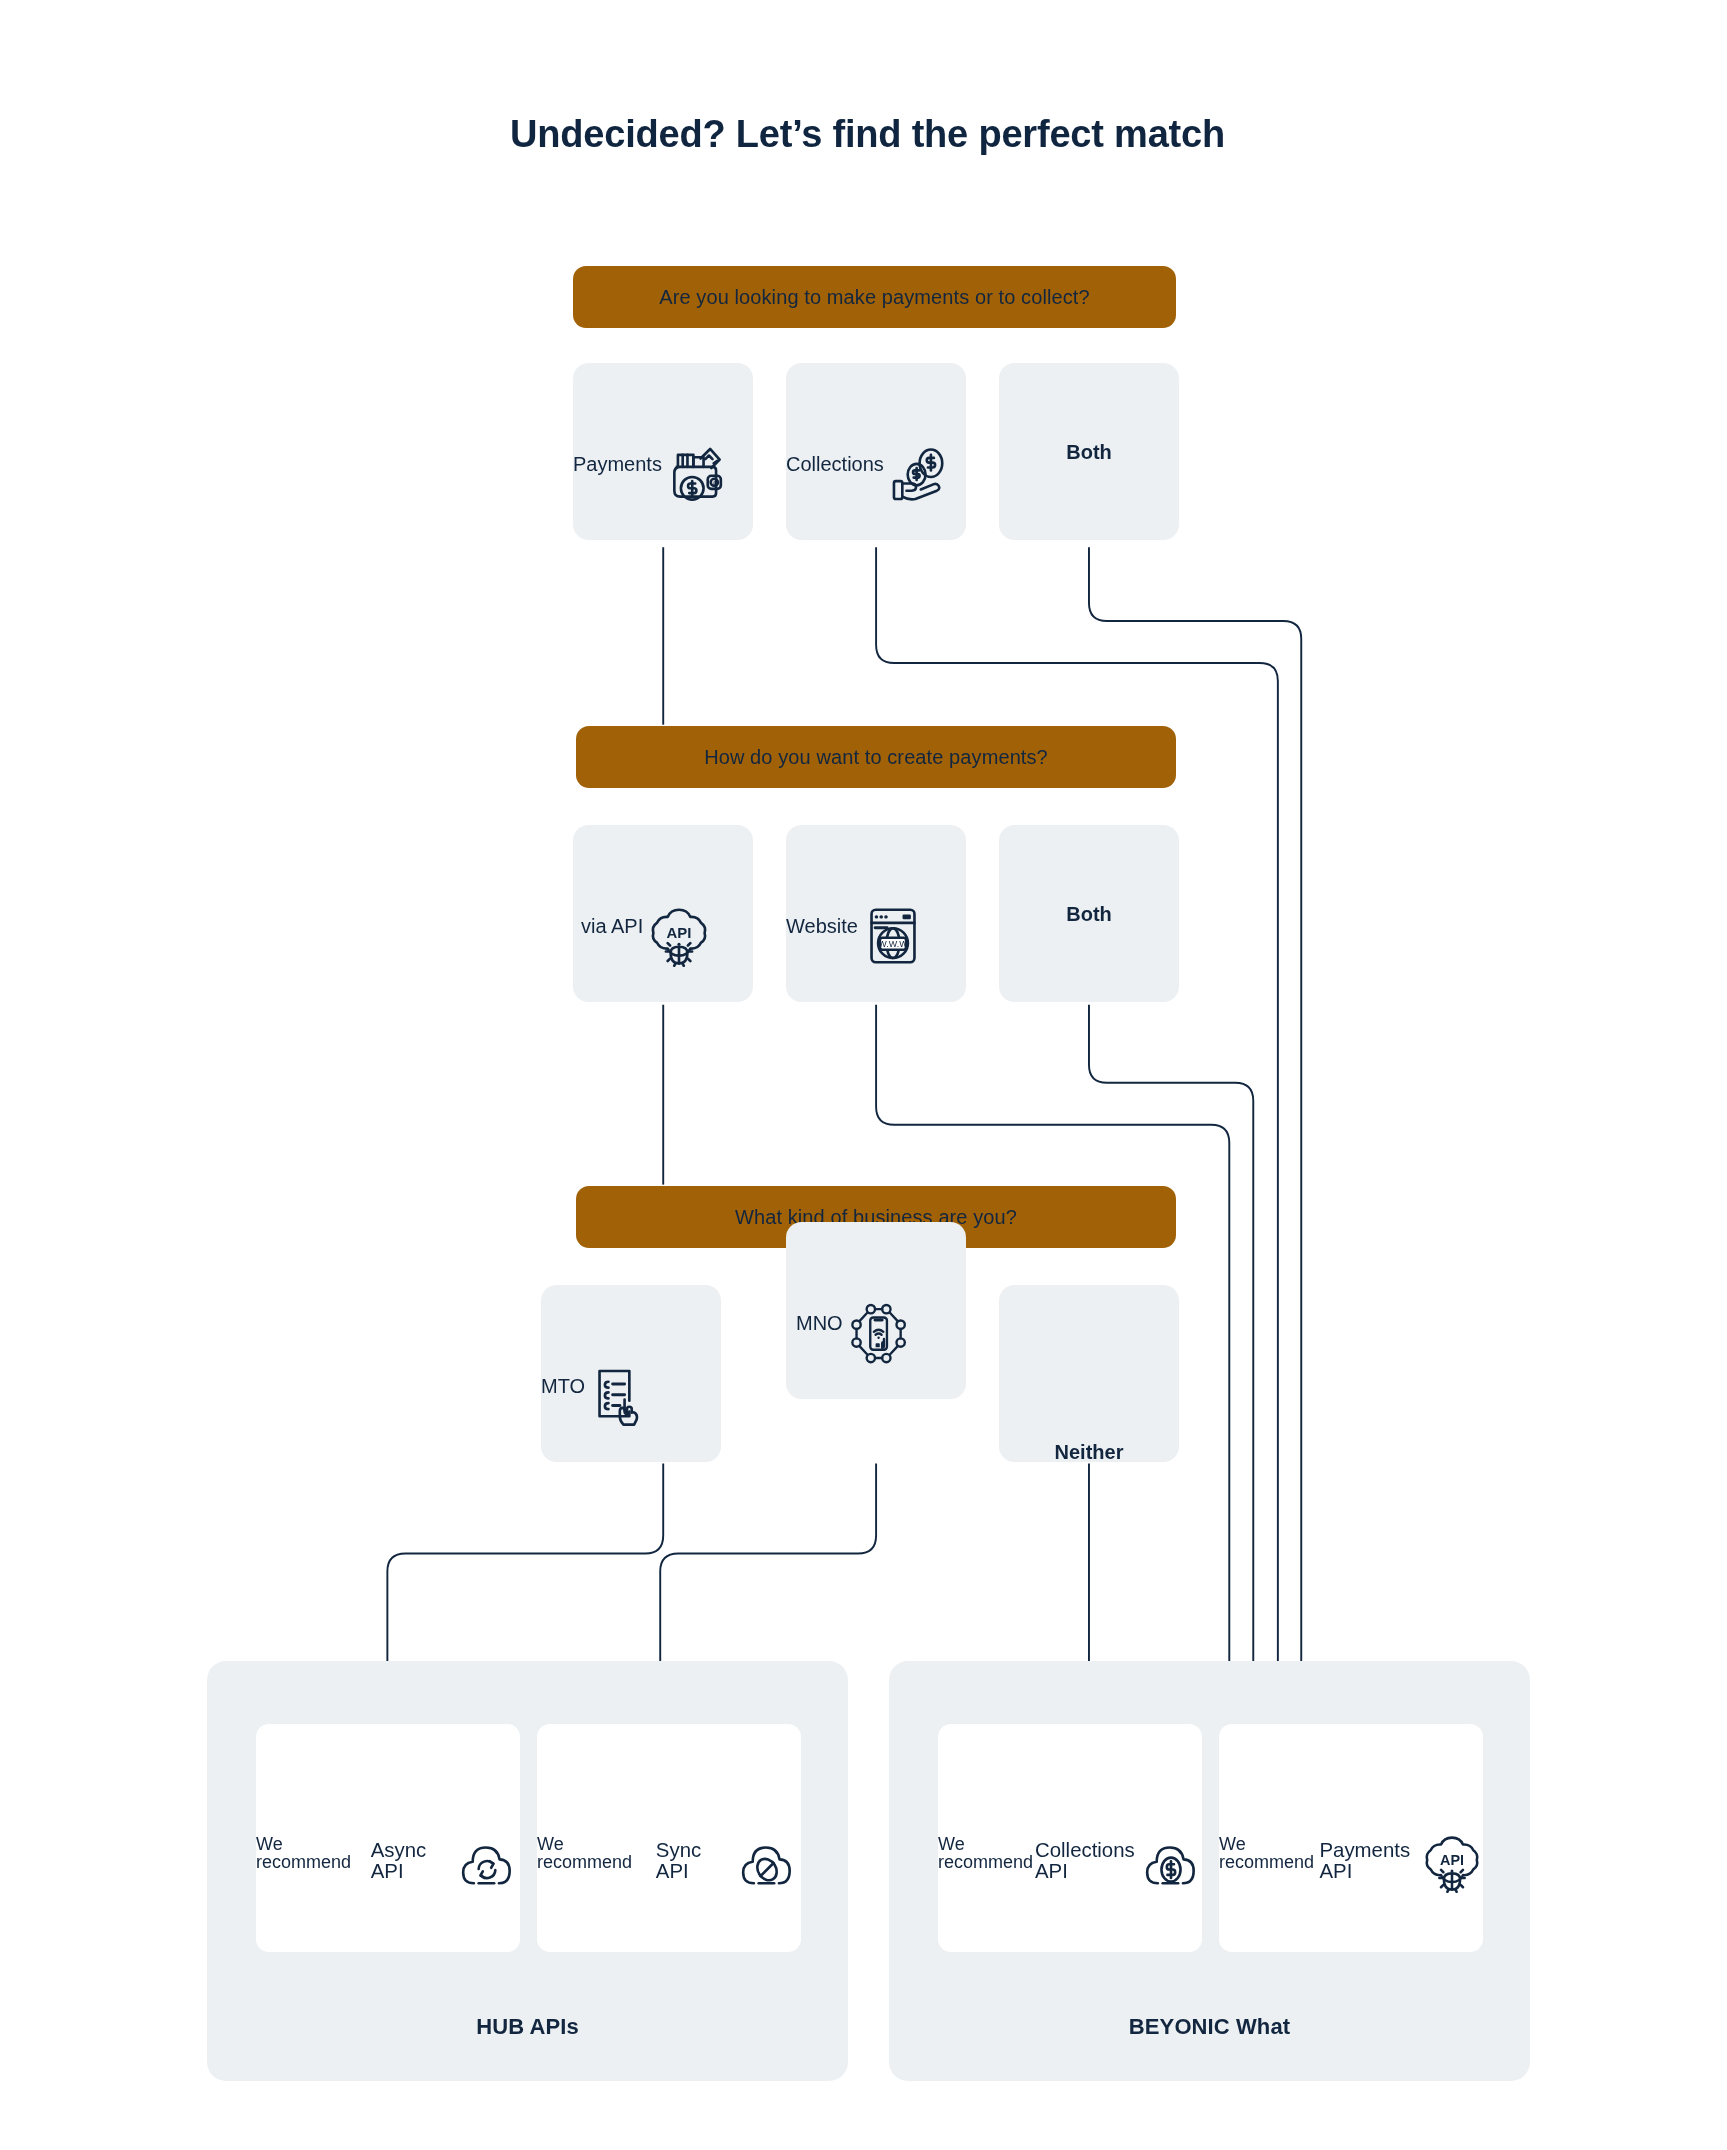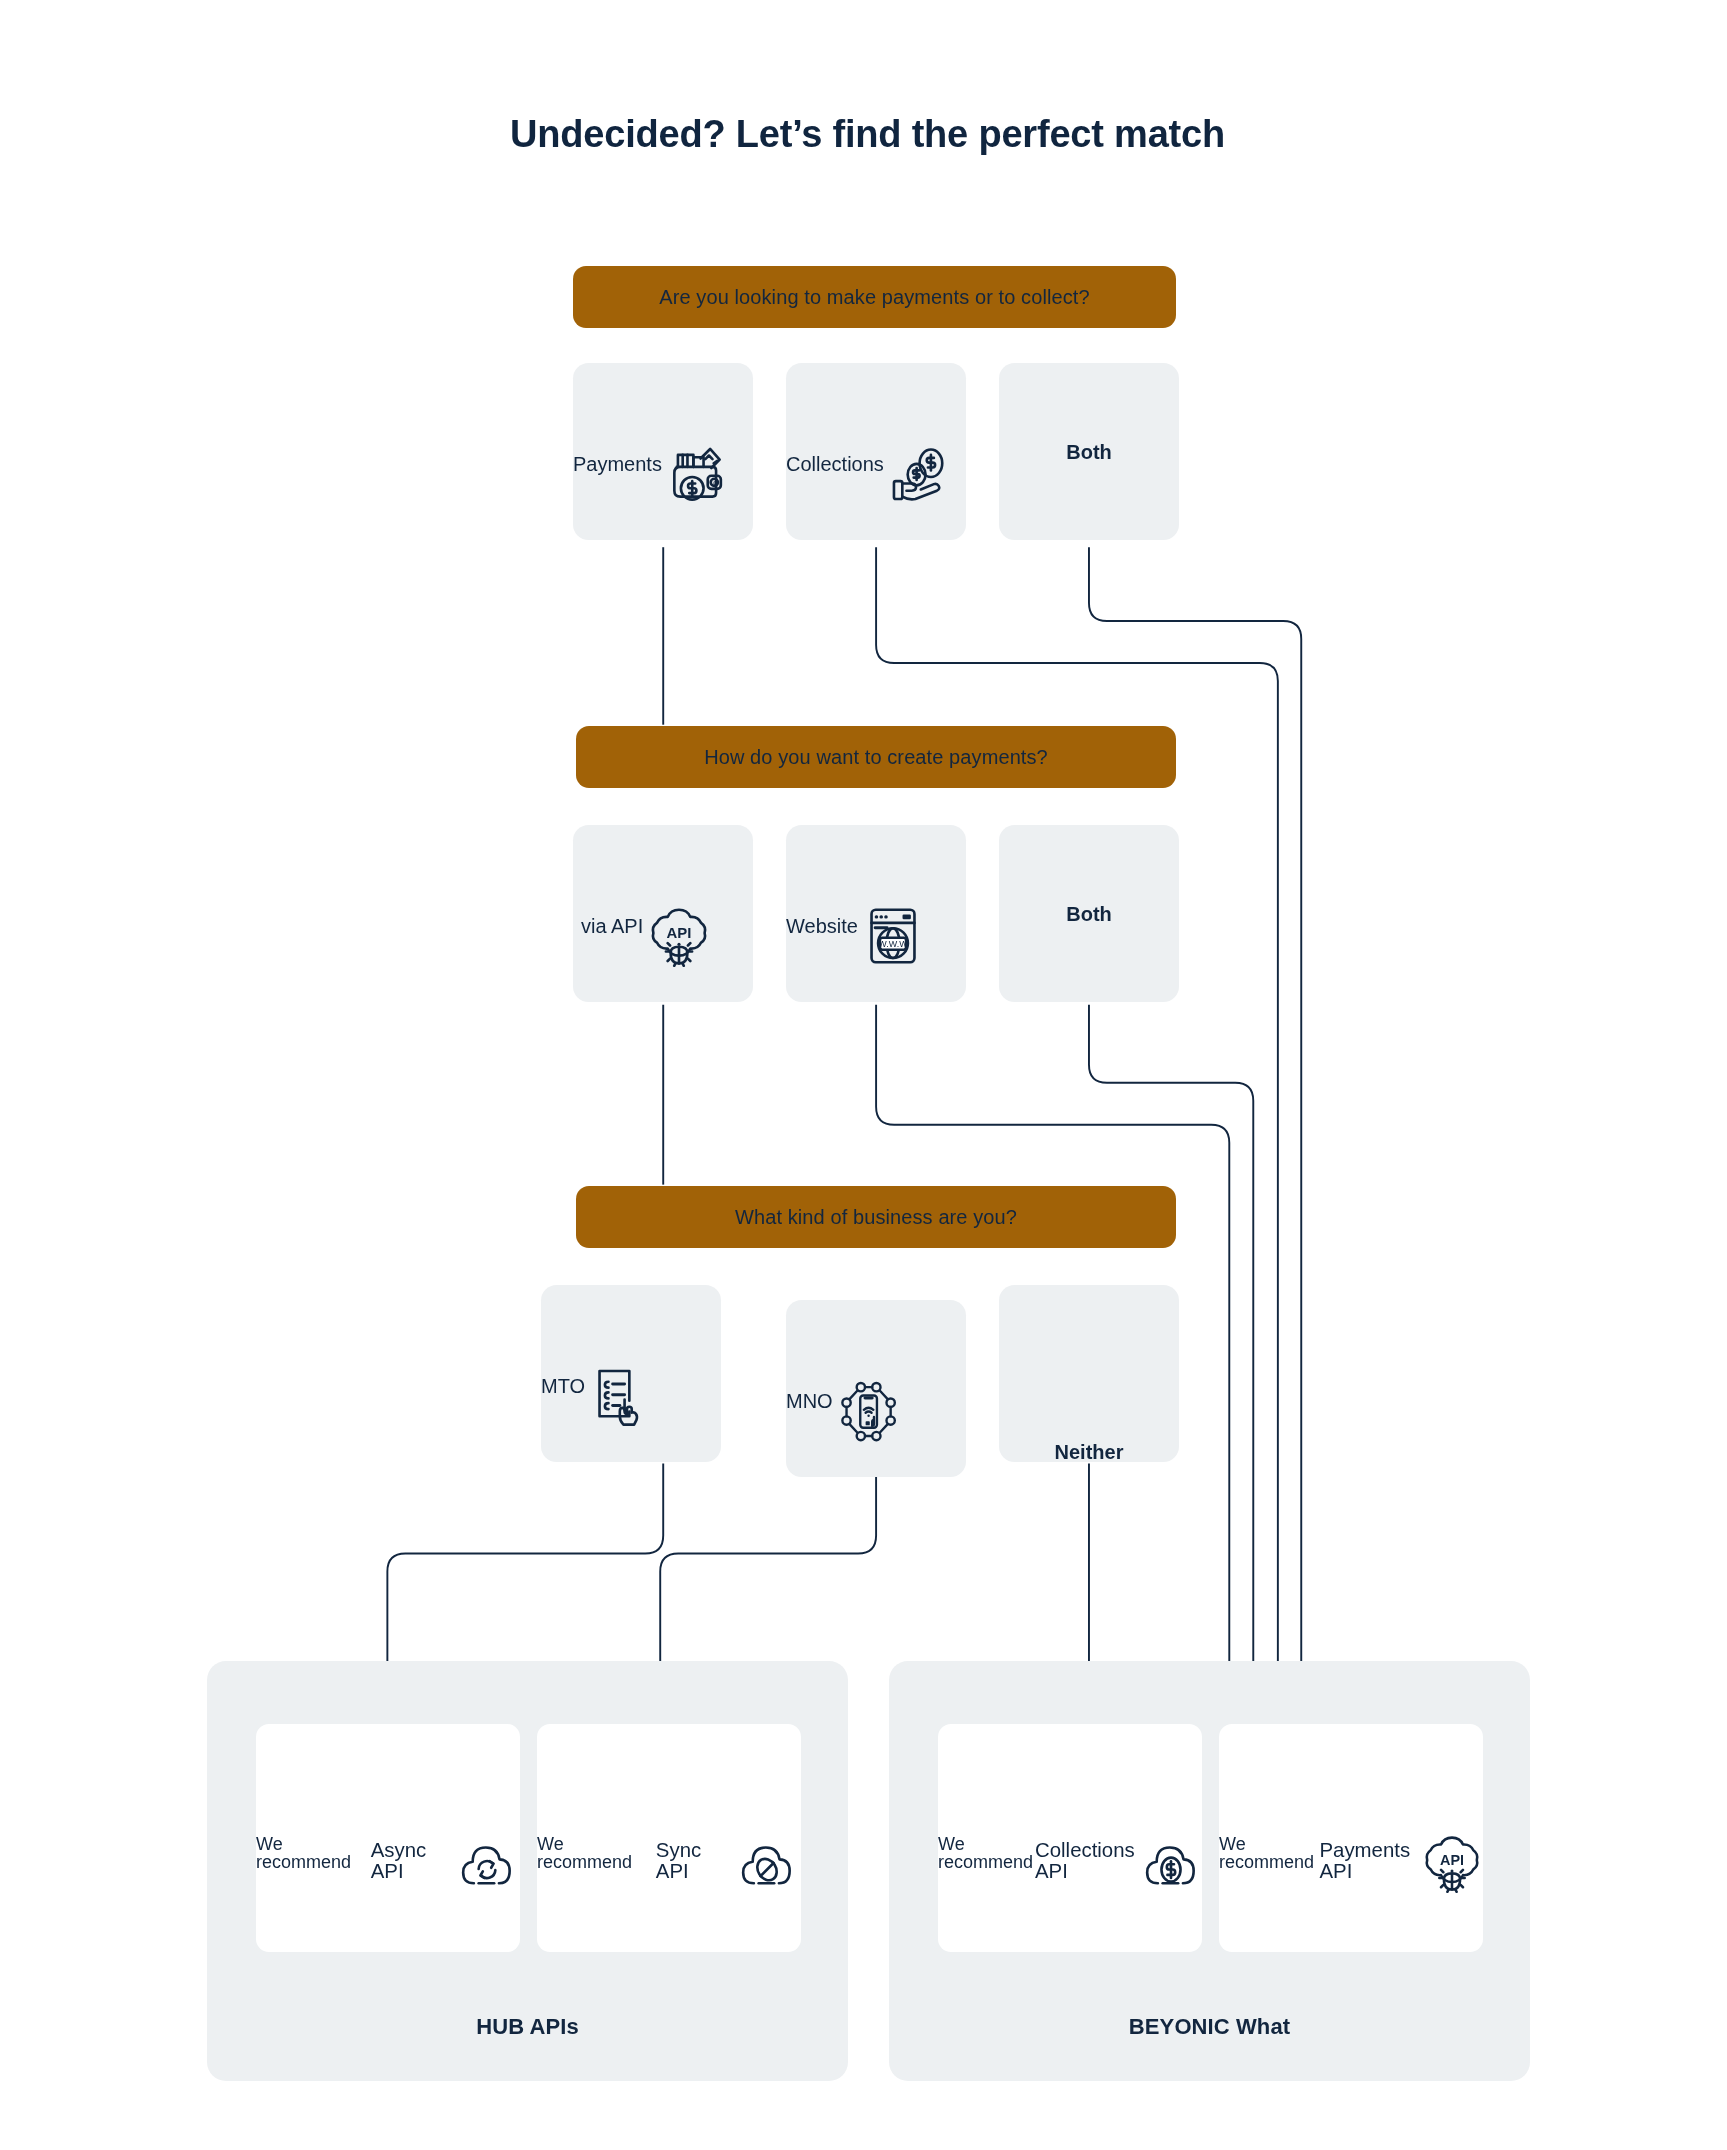--- a/index.html
+++ b/index.html
@@ -267,21 +267,21 @@
         <path d="M38 32 L58 32" stroke-width="5"></path>
         <path d="M31 46 Q25 46 25 51 Q25 56 31 56"></path>
         <path d="M38 50 L58 50" stroke-width="5"></path>
         <path d="M31 64 Q25 64 25 69 Q25 74 31 74"></path>
         <path d="M38 68 L50 68" stroke-width="5"></path>
         <path d="M58 58 L58 78 Q58 82 62 82 L62 74 Q62 70 66 70 Q70 70 70 74 L70 80 Q74 78 77 82 Q80 86 78 92 L74 100 L56 100 Q50 94 50 86 L50 78 Q50 72 54 72 Q58 72 58 78"></path>
       </svg>
     </span>
   </div>
 
-  <div class="opt-card with-icon" style="left:786px; top:1300px;">
+  <div class="opt-card with-icon" style="left:786px; top:1222px;padding-left:10px;">
     <span class="opt-label">MNO</span>
     <span class="opt-icon">
       <svg width="62" height="62" viewBox="0 0 104 104" fill="none" stroke="#12263f" stroke-width="4" stroke-linecap="round" stroke-linejoin="round">
         <circle cx="40" cy="12" r="7"></circle>
           <circle cx="66" cy="12" r="7"></circle>
         <circle cx="16" cy="38" r="7"></circle>
           <circle cx="90" cy="38" r="7"></circle>
         <circle cx="16" cy="68" r="7"></circle>
           <circle cx="90" cy="68" r="7"></circle>
         <circle cx="40" cy="94" r="7"></circle>

